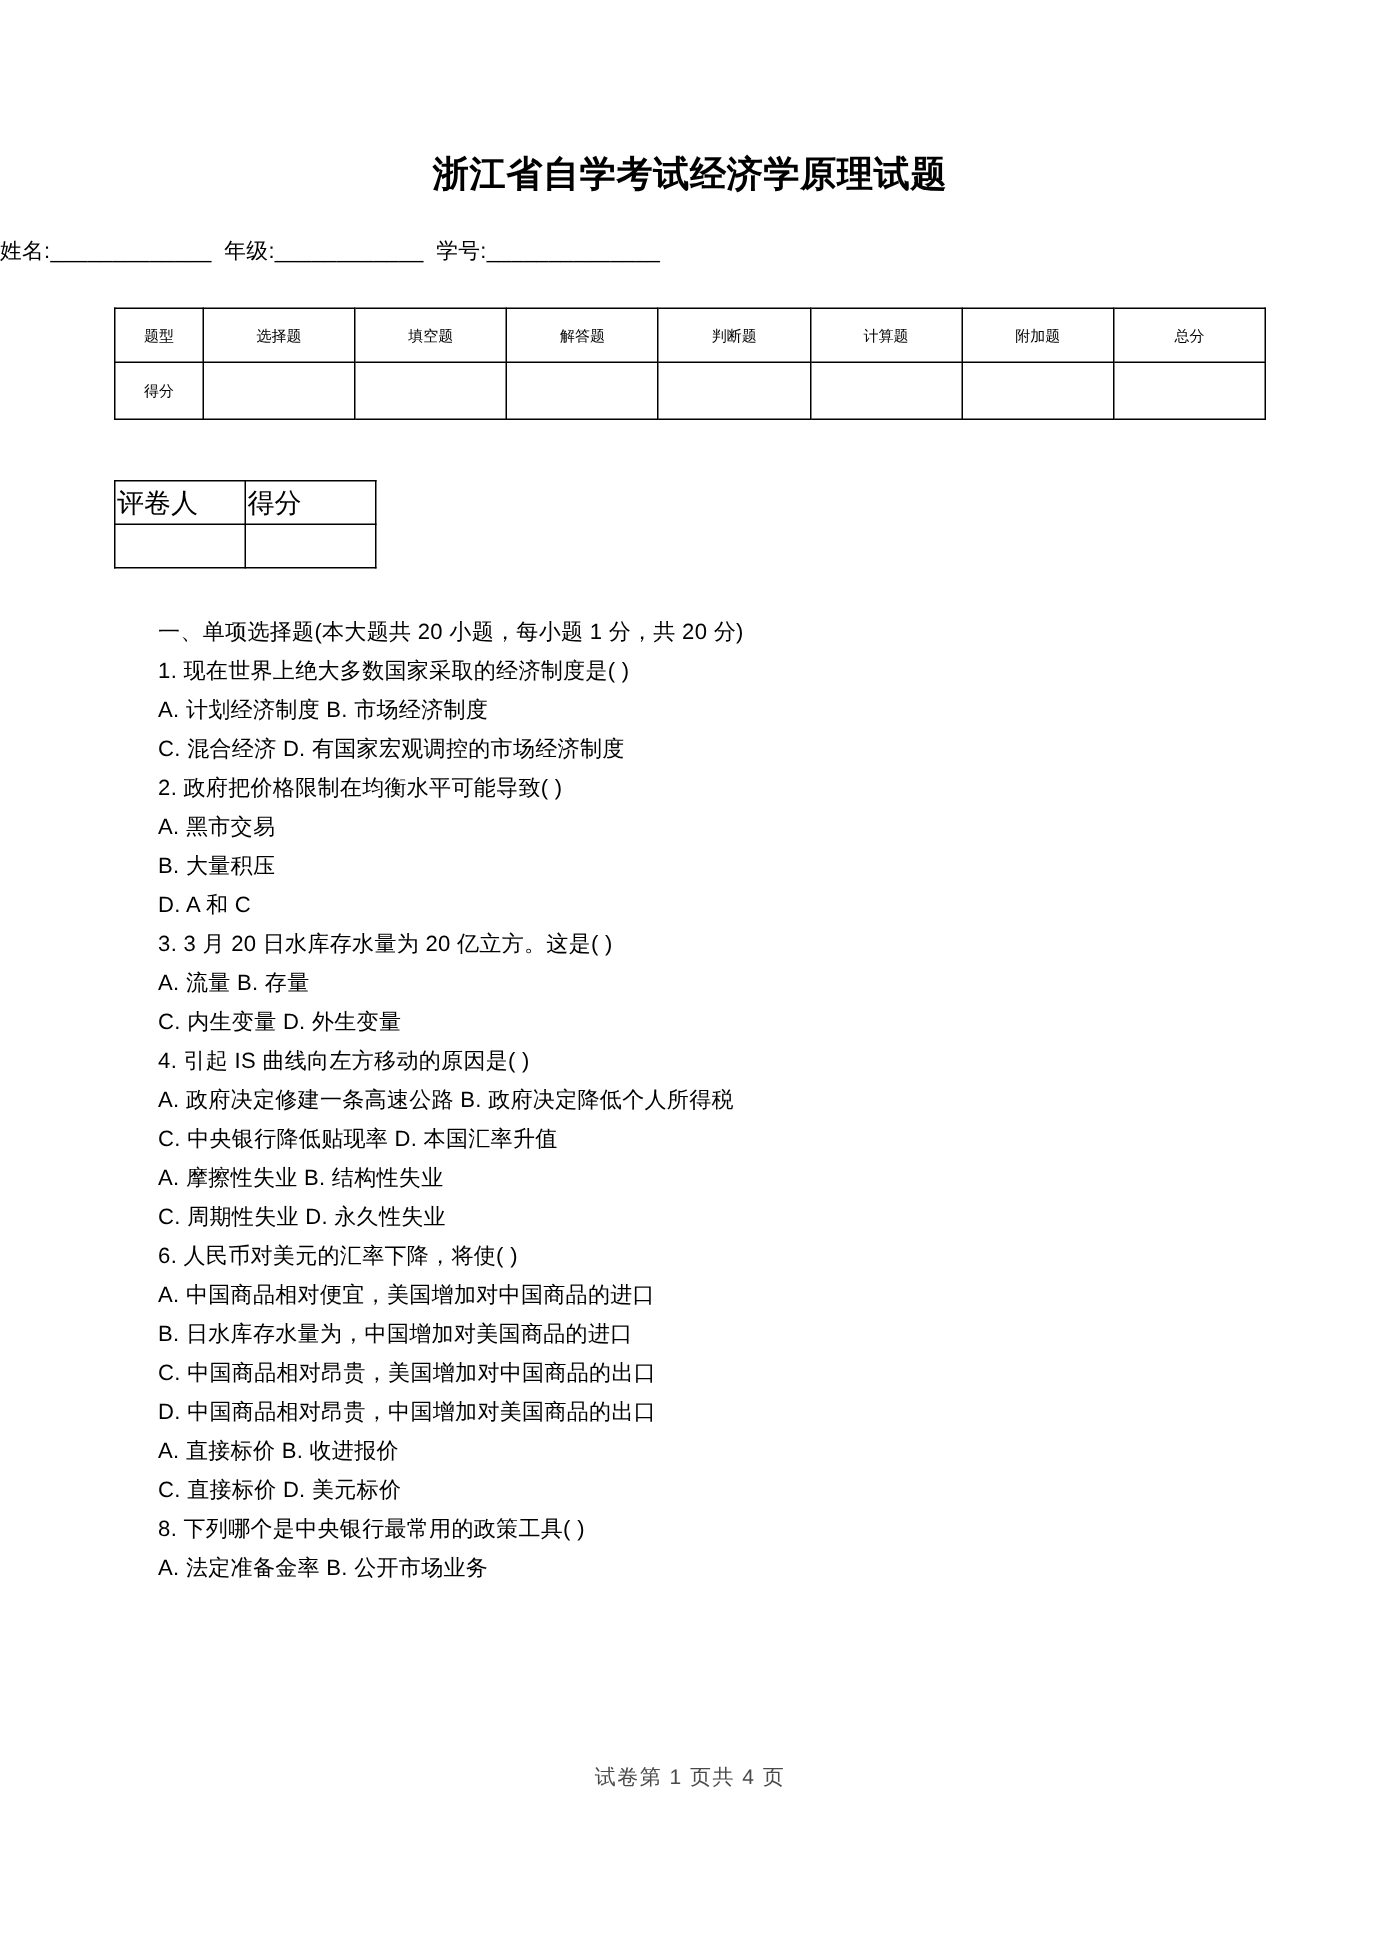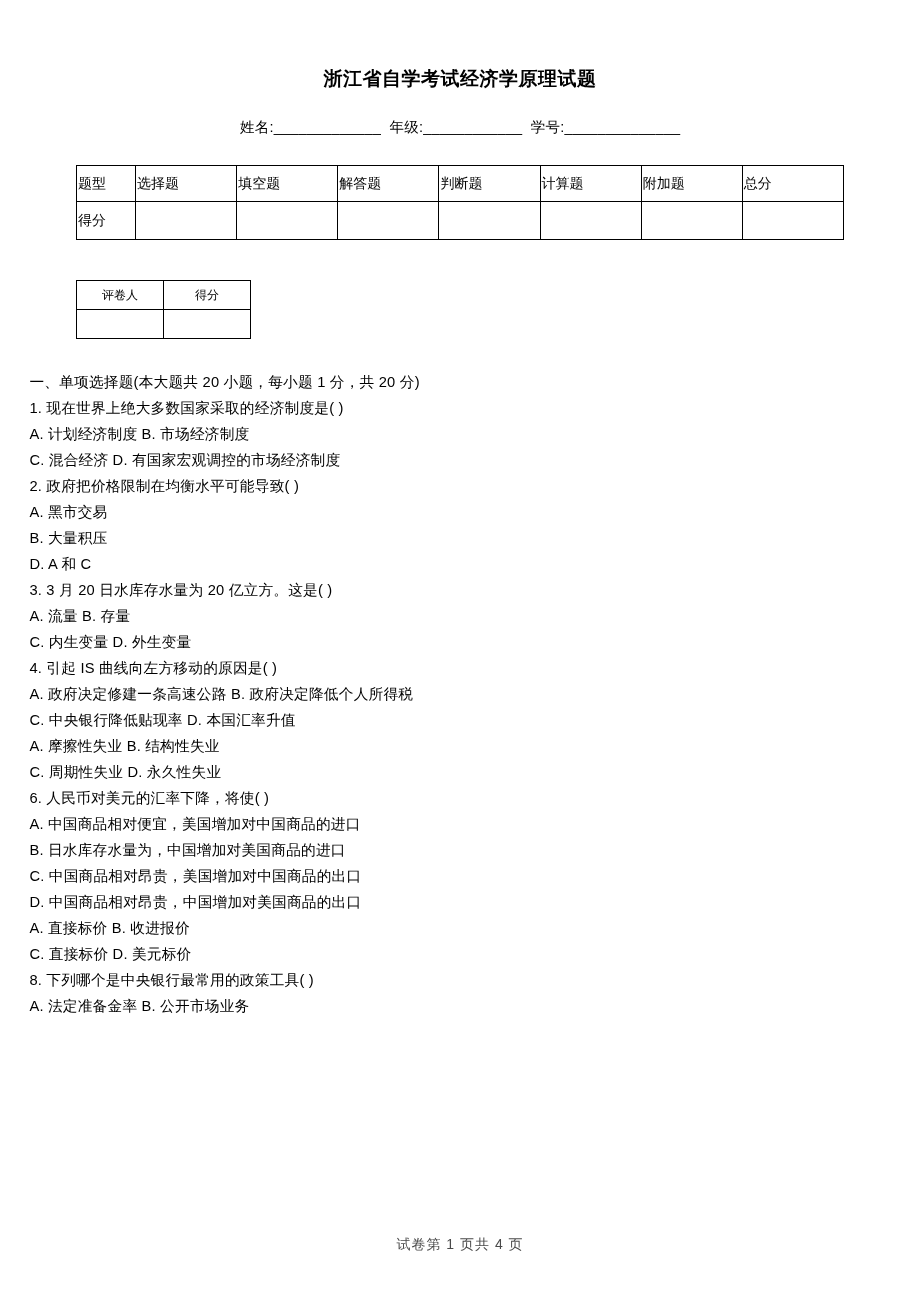--- a/index.html
+++ b/index.html
@@ -16,92 +16,92 @@
   }
   .page {
     position: relative;
     width: 920px;
     height: 1302px;
     box-sizing: border-box;
     padding: 0;
   }
   .title {
     text-align: center;
-    font-size: 19px;
+    font-size: 24px;
     font-weight: bold;
     letter-spacing: 0.5px;
     margin: 0;
-    padding-top: 66px;
+    padding-top: 100px;
     font-family: "Liberation Sans", sans-serif;
   }
   .idline {
     margin-top: 26px;
-    padding-left: 240px;
     font-size: 14.5px;
     letter-spacing: 0.2px;
   }
   .idline span {
     white-space: pre;
   }
   .score-table-wrap {
     margin-top: 28px;
     padding-left: 76px;
   }
   table.score {
     border-collapse: collapse;
     width: 768px;
     table-layout: fixed;
   }
   table.score td {
     border: 1px solid #000;
     height: 33px;
+    text-align: center;
     vertical-align: middle;
-    font-size: 14px;
+    font-size: 10px;
   }
   table.score tr.row2 td {
     height: 35px;
   }
   table.score td.label {
     width: 56px;
   }
   .grader-wrap {
     margin-top: 40px;
     padding-left: 76px;
   }
   table.grader {
     border-collapse: collapse;
     table-layout: fixed;
   }
   table.grader td {
     border: 1px solid #000;
     width: 84px;
     height: 26px;
-    text-align: center;
     vertical-align: middle;
-    font-size: 12px;
+    font-size: 18px;
   }
   table.grader tr.blank td {
     height: 26px;
   }
   .body {
     margin-top: 30px;
+    padding-left: 76px;
     padding-right: 74px;
     font-size: 14.7px;
     line-height: 26px;
   }
   .body p {
     margin: 0;
     text-indent: 2em;
     letter-spacing: 0.2px;
   }
   .footer {
     position: absolute;
     left: 0;
     right: 0;
-    top: 1236px;
+    top: 1176px;
     text-align: center;
     font-size: 14px;
     color: #4a4a4a;
     letter-spacing: 1px;
   }
 </style>
 </head>
 <body>
 
 <div class="page">

